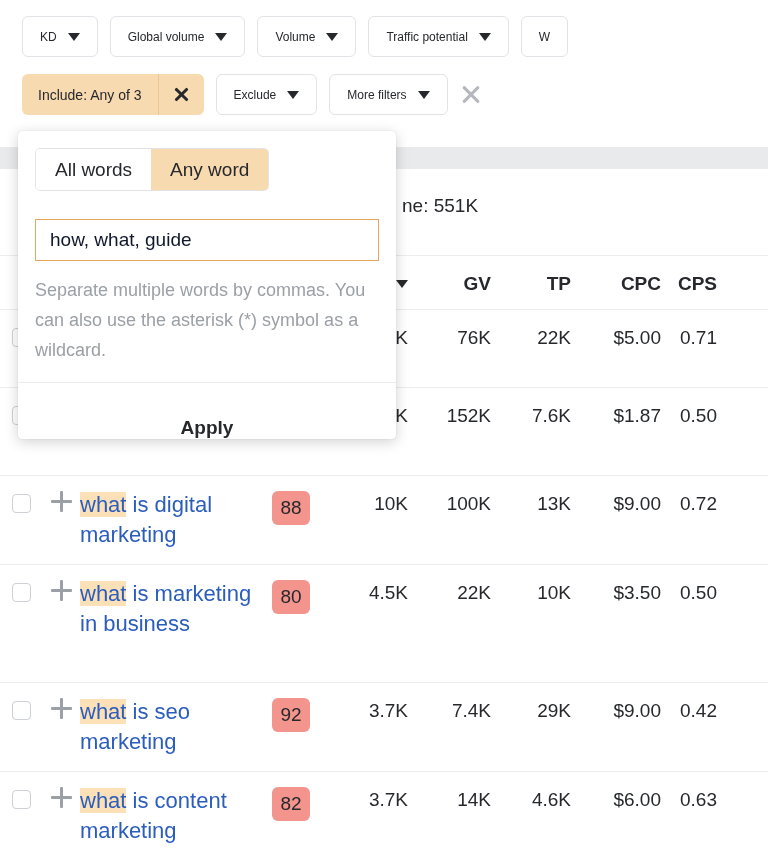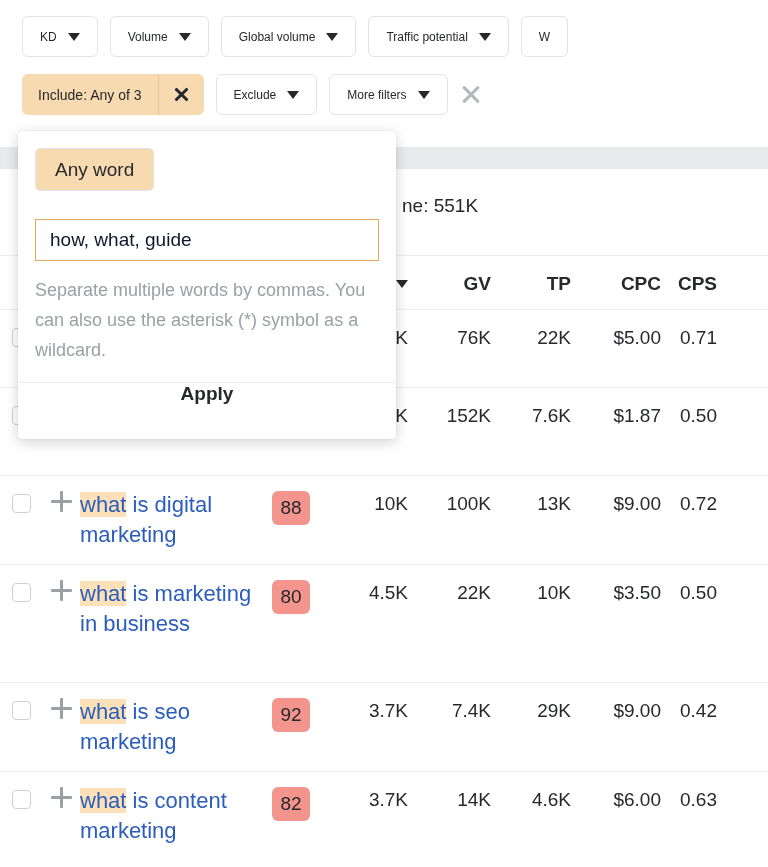--- a/index.html
+++ b/index.html
@@ -305,44 +305,44 @@
     padding-bottom: 17px;
     font-size: 18px;
     line-height: 30px;
     color: #9ba0a6;
   }
 
   .panel-footer {
     border-top: 1px solid #ebedef;
     height: 57px;
     display: flex;
-    align-items: flex-start;
+    align-items: flex-end;
     justify-content: center;
     cursor: pointer;
   }
   .panel-apply {
     font-size: 19px;
     font-weight: bold;
     color: #26282c;
   }
 </style>
 </head>
 <body>
 
 <div class="filter-bar">
   <button class="filter-btn">
     <span>KD</span>
     <span class="caret"></span>
   </button>
   <button class="filter-btn">
+    <span>Global volume</span>
+    <span class="caret"></span>
+  </button>
+  <button class="filter-btn">
     <span>Volume</span>
-    <span class="caret"></span>
-  </button>
-  <button class="filter-btn">
-    <span>Global volume</span>
     <span class="caret"></span>
   </button>
   <button class="filter-btn">
     <span>Traffic potential</span>
     <span class="caret"></span>
   </button>
   <button class="filter-btn">
     <span>W</span>
   </button>
 </div>
@@ -509,20 +509,21 @@
     <div class="num c-cpc">$6.00</div>
     <div class="num c-cps">0.63</div>
   </div>
 
 </div>
 
 <div class="panel">
   <div class="panel-body">
 
     <div class="seg">
+      <span class="seg-item">All words</span>
       <span class="seg-item active">Any word</span>
     </div>
 
     <input class="panel-input" type="text" value="how, what, guide" style="">
 
     <div class="panel-hint">Separate multiple words by commas. You can also use the asterisk (*) symbol as a wildcard.</div>
   </div>
 
   <div class="panel-footer">
     <span class="panel-apply">Apply</span>

